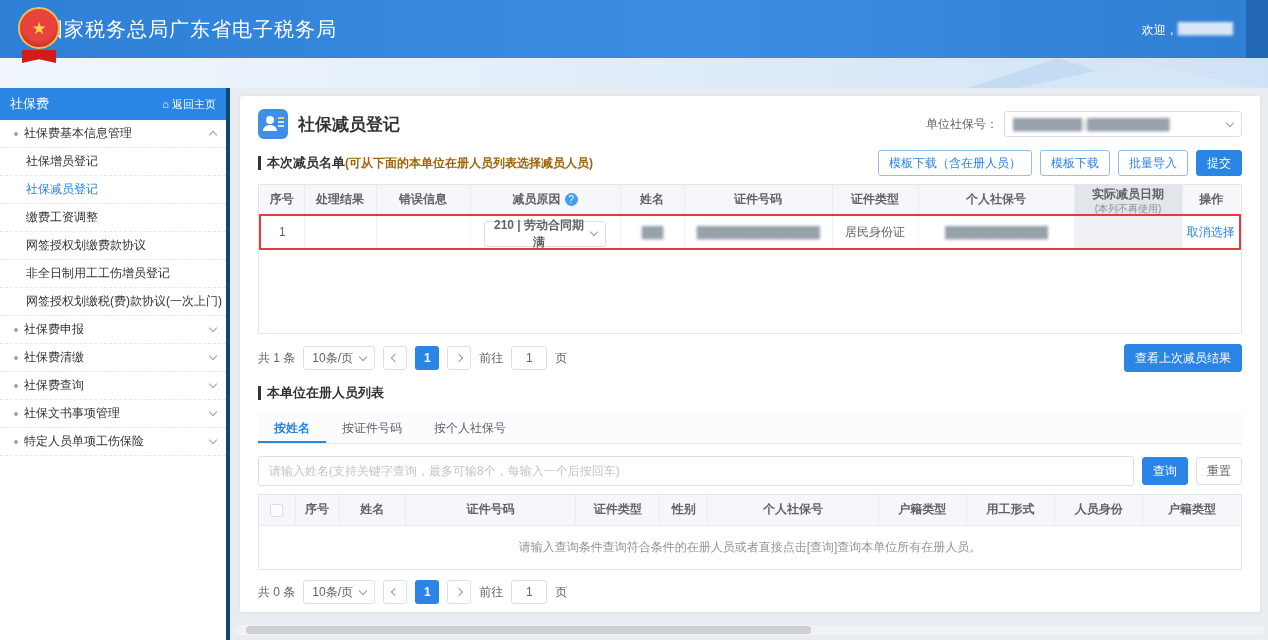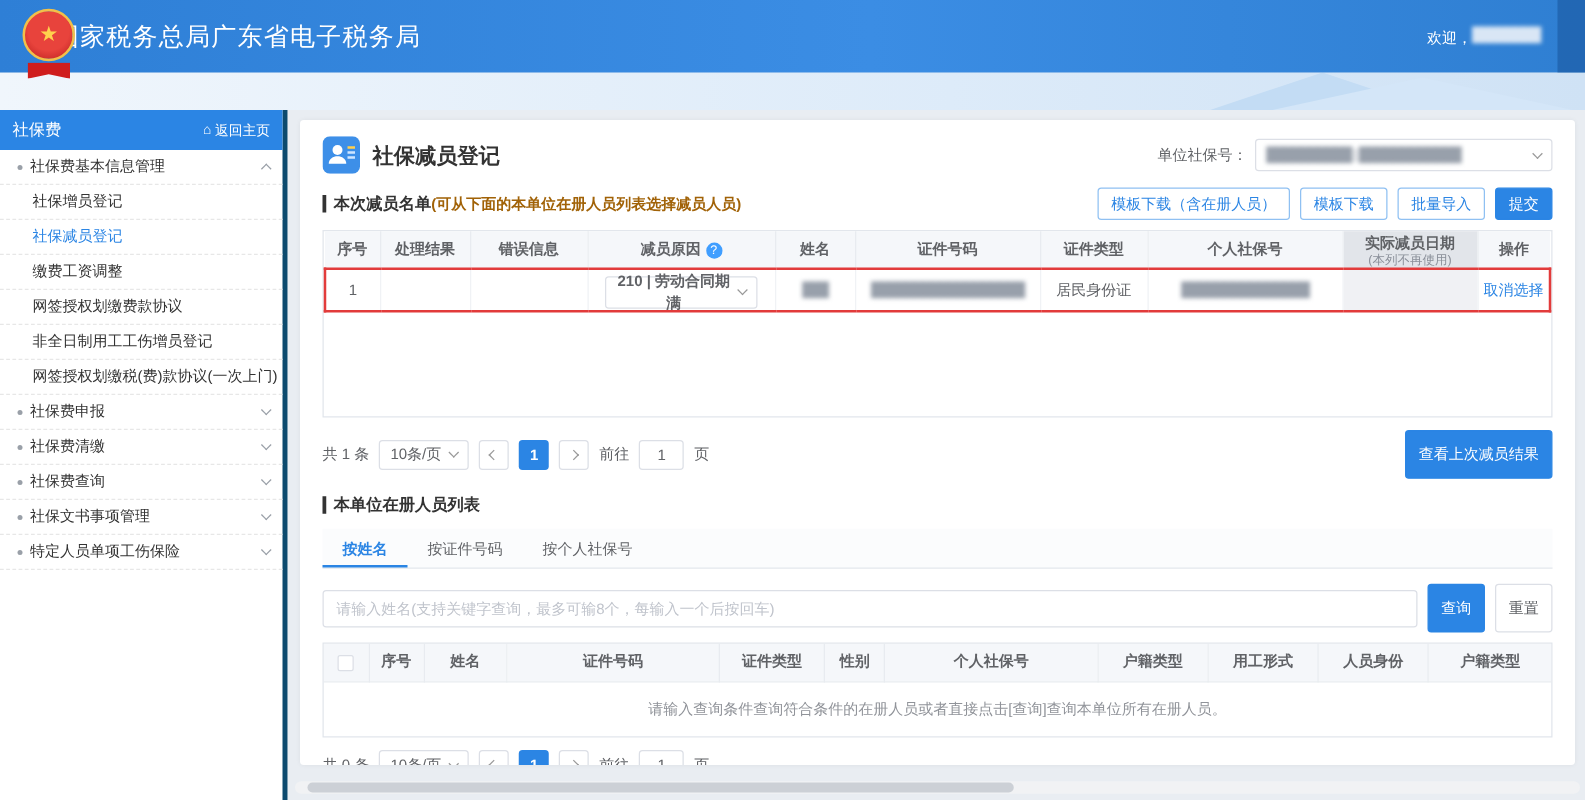--- a/index.html
+++ b/index.html
@@ -88,21 +88,21 @@
   .pg-num { width:24px; height:24px; background:#2b85e4; color:#fff; border-radius:3px; display:inline-flex; align-items:center; justify-content:center; font-weight:bold; cursor:pointer; }
   .goto-input { width:36px; height:24px; border:1px solid #dcdfe6; border-radius:3px; text-align:center; font-size:12px; color:#606266; }
 
   
   .tabs { display:flex; border-bottom:1px solid #e4e7ed; margin-top:10px; height:32px; align-items:stretch; background:#fbfcfd; }
   .tab { padding:0 16px; line-height:32px; font-size:12px; color:#606266; cursor:pointer; }
   .tab.active { color:#2b85e4; border-bottom:2px solid #2b85e4; font-weight:bold; }
   .search-row { display:flex; margin-top:12px; gap:8px; align-items:center; }
   .search-input { flex:1; height:30px; border:1px solid #dcdfe6; border-radius:3px; padding:0 10px; font-size:12px; color:#333; outline:none; }
   .search-input::placeholder { color:#c0c4cc; }
-  .btn.tall { height:39px; }
+  .btn.tall { height:28px; }
 
   .checkbox { display:inline-block; width:13px; height:13px; border:1px solid #dcdfe6; border-radius:2px; background:#fff; vertical-align:middle; cursor:pointer; }
 
   
   .hscroll { position:absolute; left:236px; right:4px; bottom:5px; height:10px; background:#f1f2f4; border-radius:5px; z-index:5; }
   .hscroll .thumb { position:absolute; left:10px; top:1px; height:8px; width:55%; background:#ccd0d6; border-radius:4px; }
 </style>
 </head>
 <body>
 

